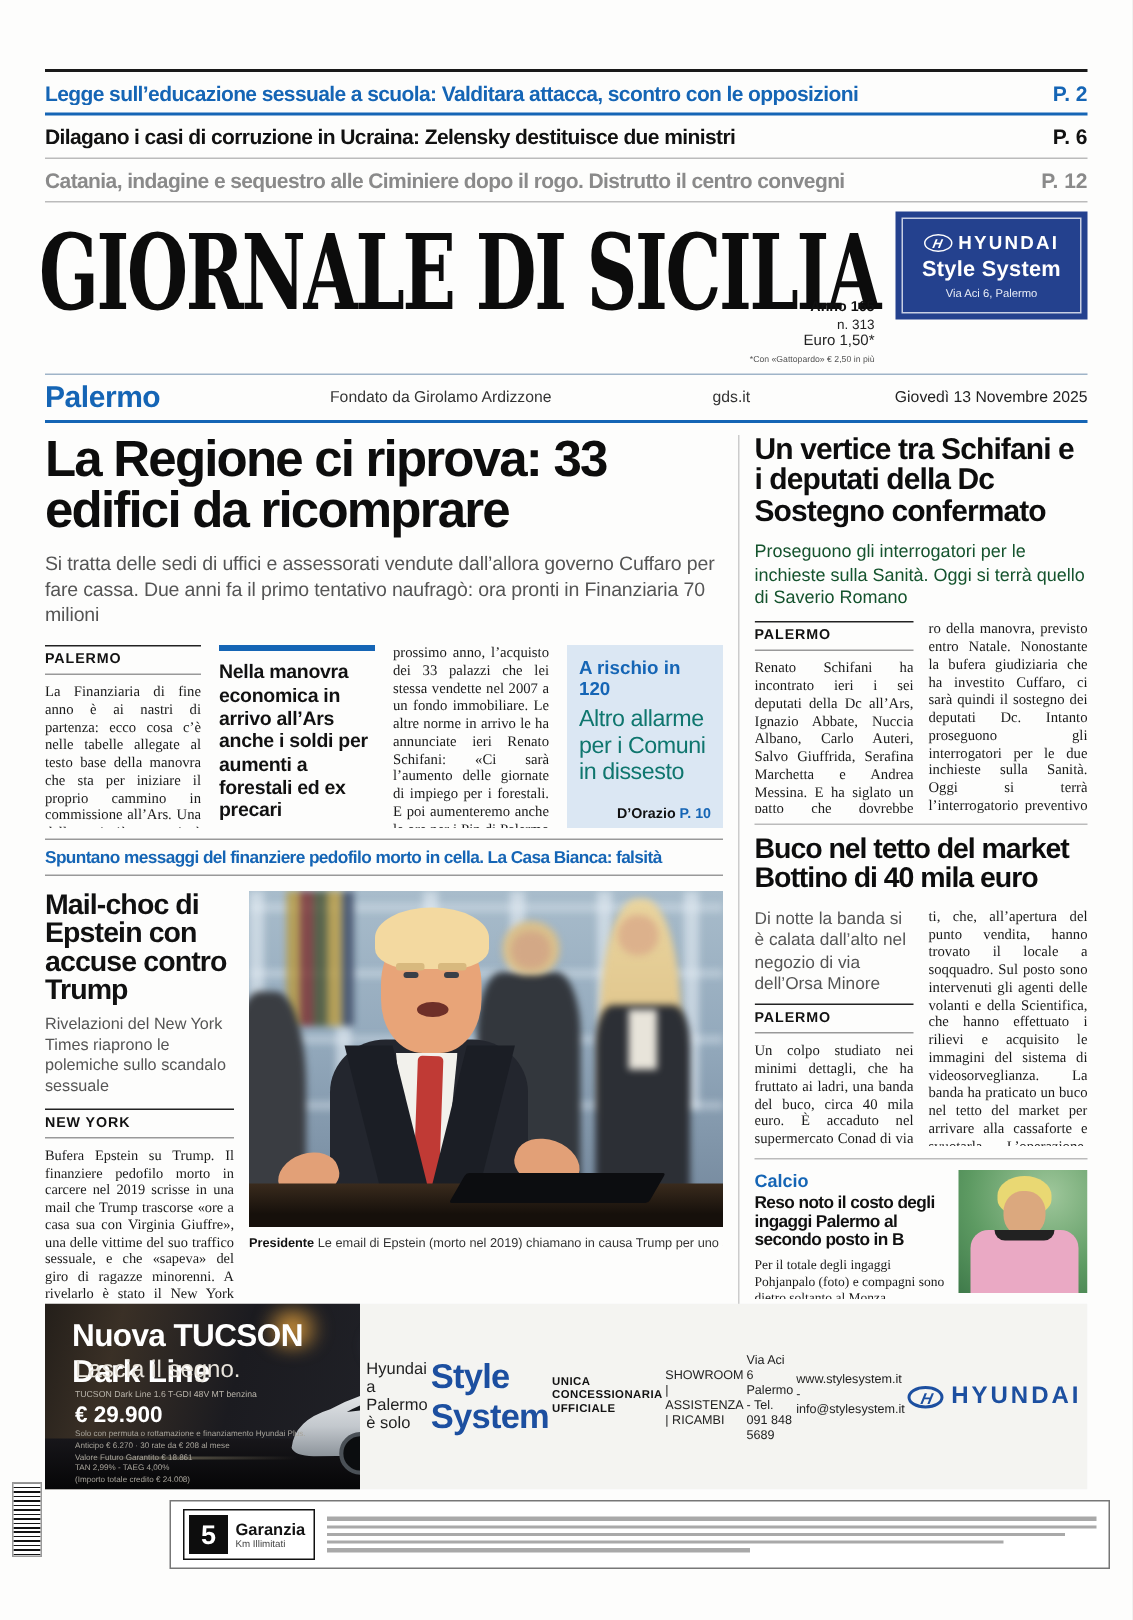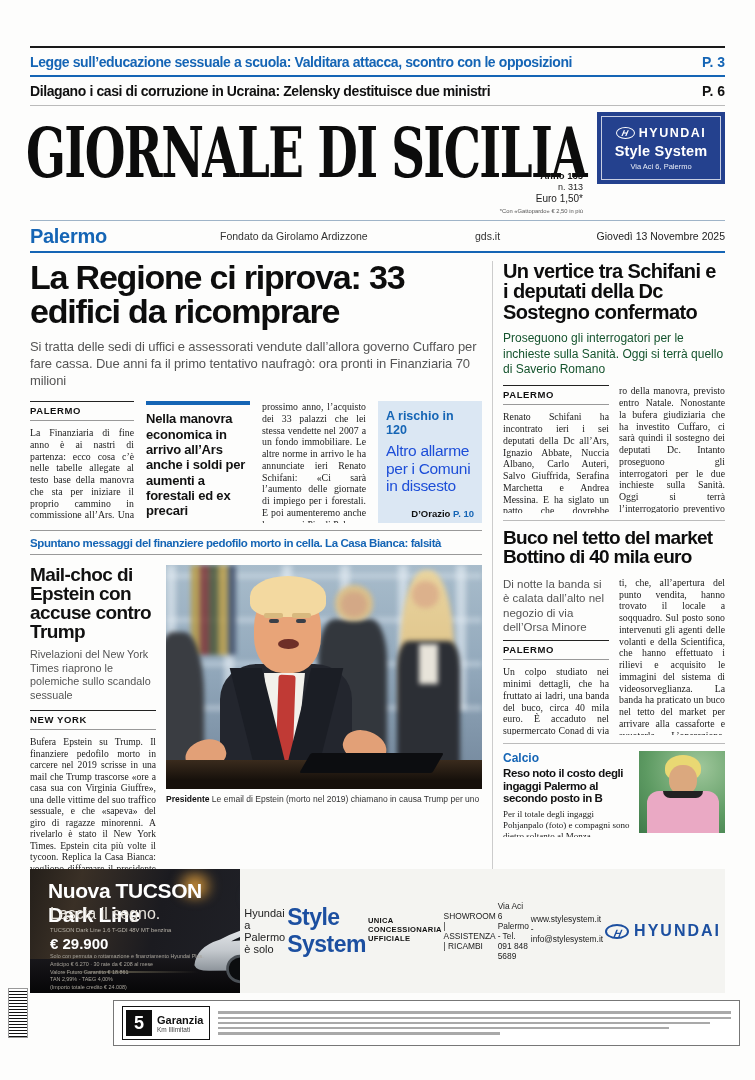--- a/index.html
+++ b/index.html
@@ -60,21 +60,21 @@
   .lead-cols { display:flex; gap:12px; margin-top:12px; height:122px; overflow:hidden; }
   .lead-cols .c { flex:1; min-width:0; }
   .kicker { font-size:9.5px; font-weight:bold; letter-spacing:0.6px; border-top:1.5px solid #222; border-bottom:1px solid #999; padding:3px 0 4px; margin-bottom:6px; }
   .body-serif { font-family:"Liberation Serif", serif; font-size:9.8px; line-height:1.2; text-align:justify; color:#1a1a1a; }
   .callout { border-top:4px solid #1565b5; padding-top:6px; font-weight:bold; font-size:13px; line-height:1.18; letter-spacing:-0.2px; }
   .byline { text-align:right; font-size:9.5px; margin-top:4px; }
   .byline b { color:#111; }
   .byline .pg { color:#1565b5; font-weight:bold; }
   .sidebox { background:#dbe7f3; padding:8px 8px 6px; height:100%; }
   .sidebox .sb-k { color:#1565b5; font-weight:bold; font-size:12.5px; margin-bottom:5px; }
-  .sidebox .sb-t { color:#1d4ed8; font-size:15.5px; line-height:1.12; letter-spacing:-0.3px; }
+  .sidebox .sb-t { color:#0f766e; font-size:15.5px; line-height:1.12; letter-spacing:-0.3px; }
   .sidebox .byline { margin-top:14px; }
 
   h2.sec-h { font-size:20px; line-height:1.02; letter-spacing:-0.6px; color:#0d0d0d; }
   .r-stand { margin-top:9px; font-size:12px; line-height:1.28; color:#14532d; }
   .two-cols { display:flex; gap:10px; margin-top:8px; overflow:hidden; }
   .two-cols .c { flex:1; min-width:0; }
   .rdiv { border-top:1px solid #bbb; margin:7px 0; }
 
   .schifani { height:252px; overflow:hidden; }
   .market { height:208px; overflow:hidden; }
@@ -181,25 +181,29 @@
 </style>
 </head>
 <body>
 
 <div class="page">
   <div class="inner">
 
     <div class="strip">
       <div class="striprow row-blue">
         <span class="t">Legge sull’educazione sessuale a scuola: Valditara attacca, scontro con le opposizioni</span>
-        <span class="p">P. 3</span>
+        <span class="p">P. 2</span>
       </div>
       <div class="striprow row-black">
         <span class="t">Dilagano i casi di corruzione in Ucraina: Zelensky destituisce due ministri</span>
         <span class="p">P. 6</span>
+      </div>
+      <div class="striprow row-gray">
+        <span class="t">Catania, indagine e sequestro alle Ciminiere dopo il rogo. Distrutto il centro convegni</span>
+        <span class="p">P. 12</span>
       </div>
     </div>
 
     <div class="masthead">
       <svg class="mast-svg" width="566" height="84" viewBox="0 0 566 84">
         <text x="0" y="56" transform="scale(1 1.16)" font-family="'DejaVu Serif', serif" font-weight="bold" font-size="60" letter-spacing="-2" fill="#0c0c0c" textLength="560" lengthAdjust="spacingAndGlyphs">GIORNALE DI SICILIA</text>
       </svg>
       <div class="edition">
         <div class="e1">Anno 165</div>
         <div class="e2">n. 313</div>

